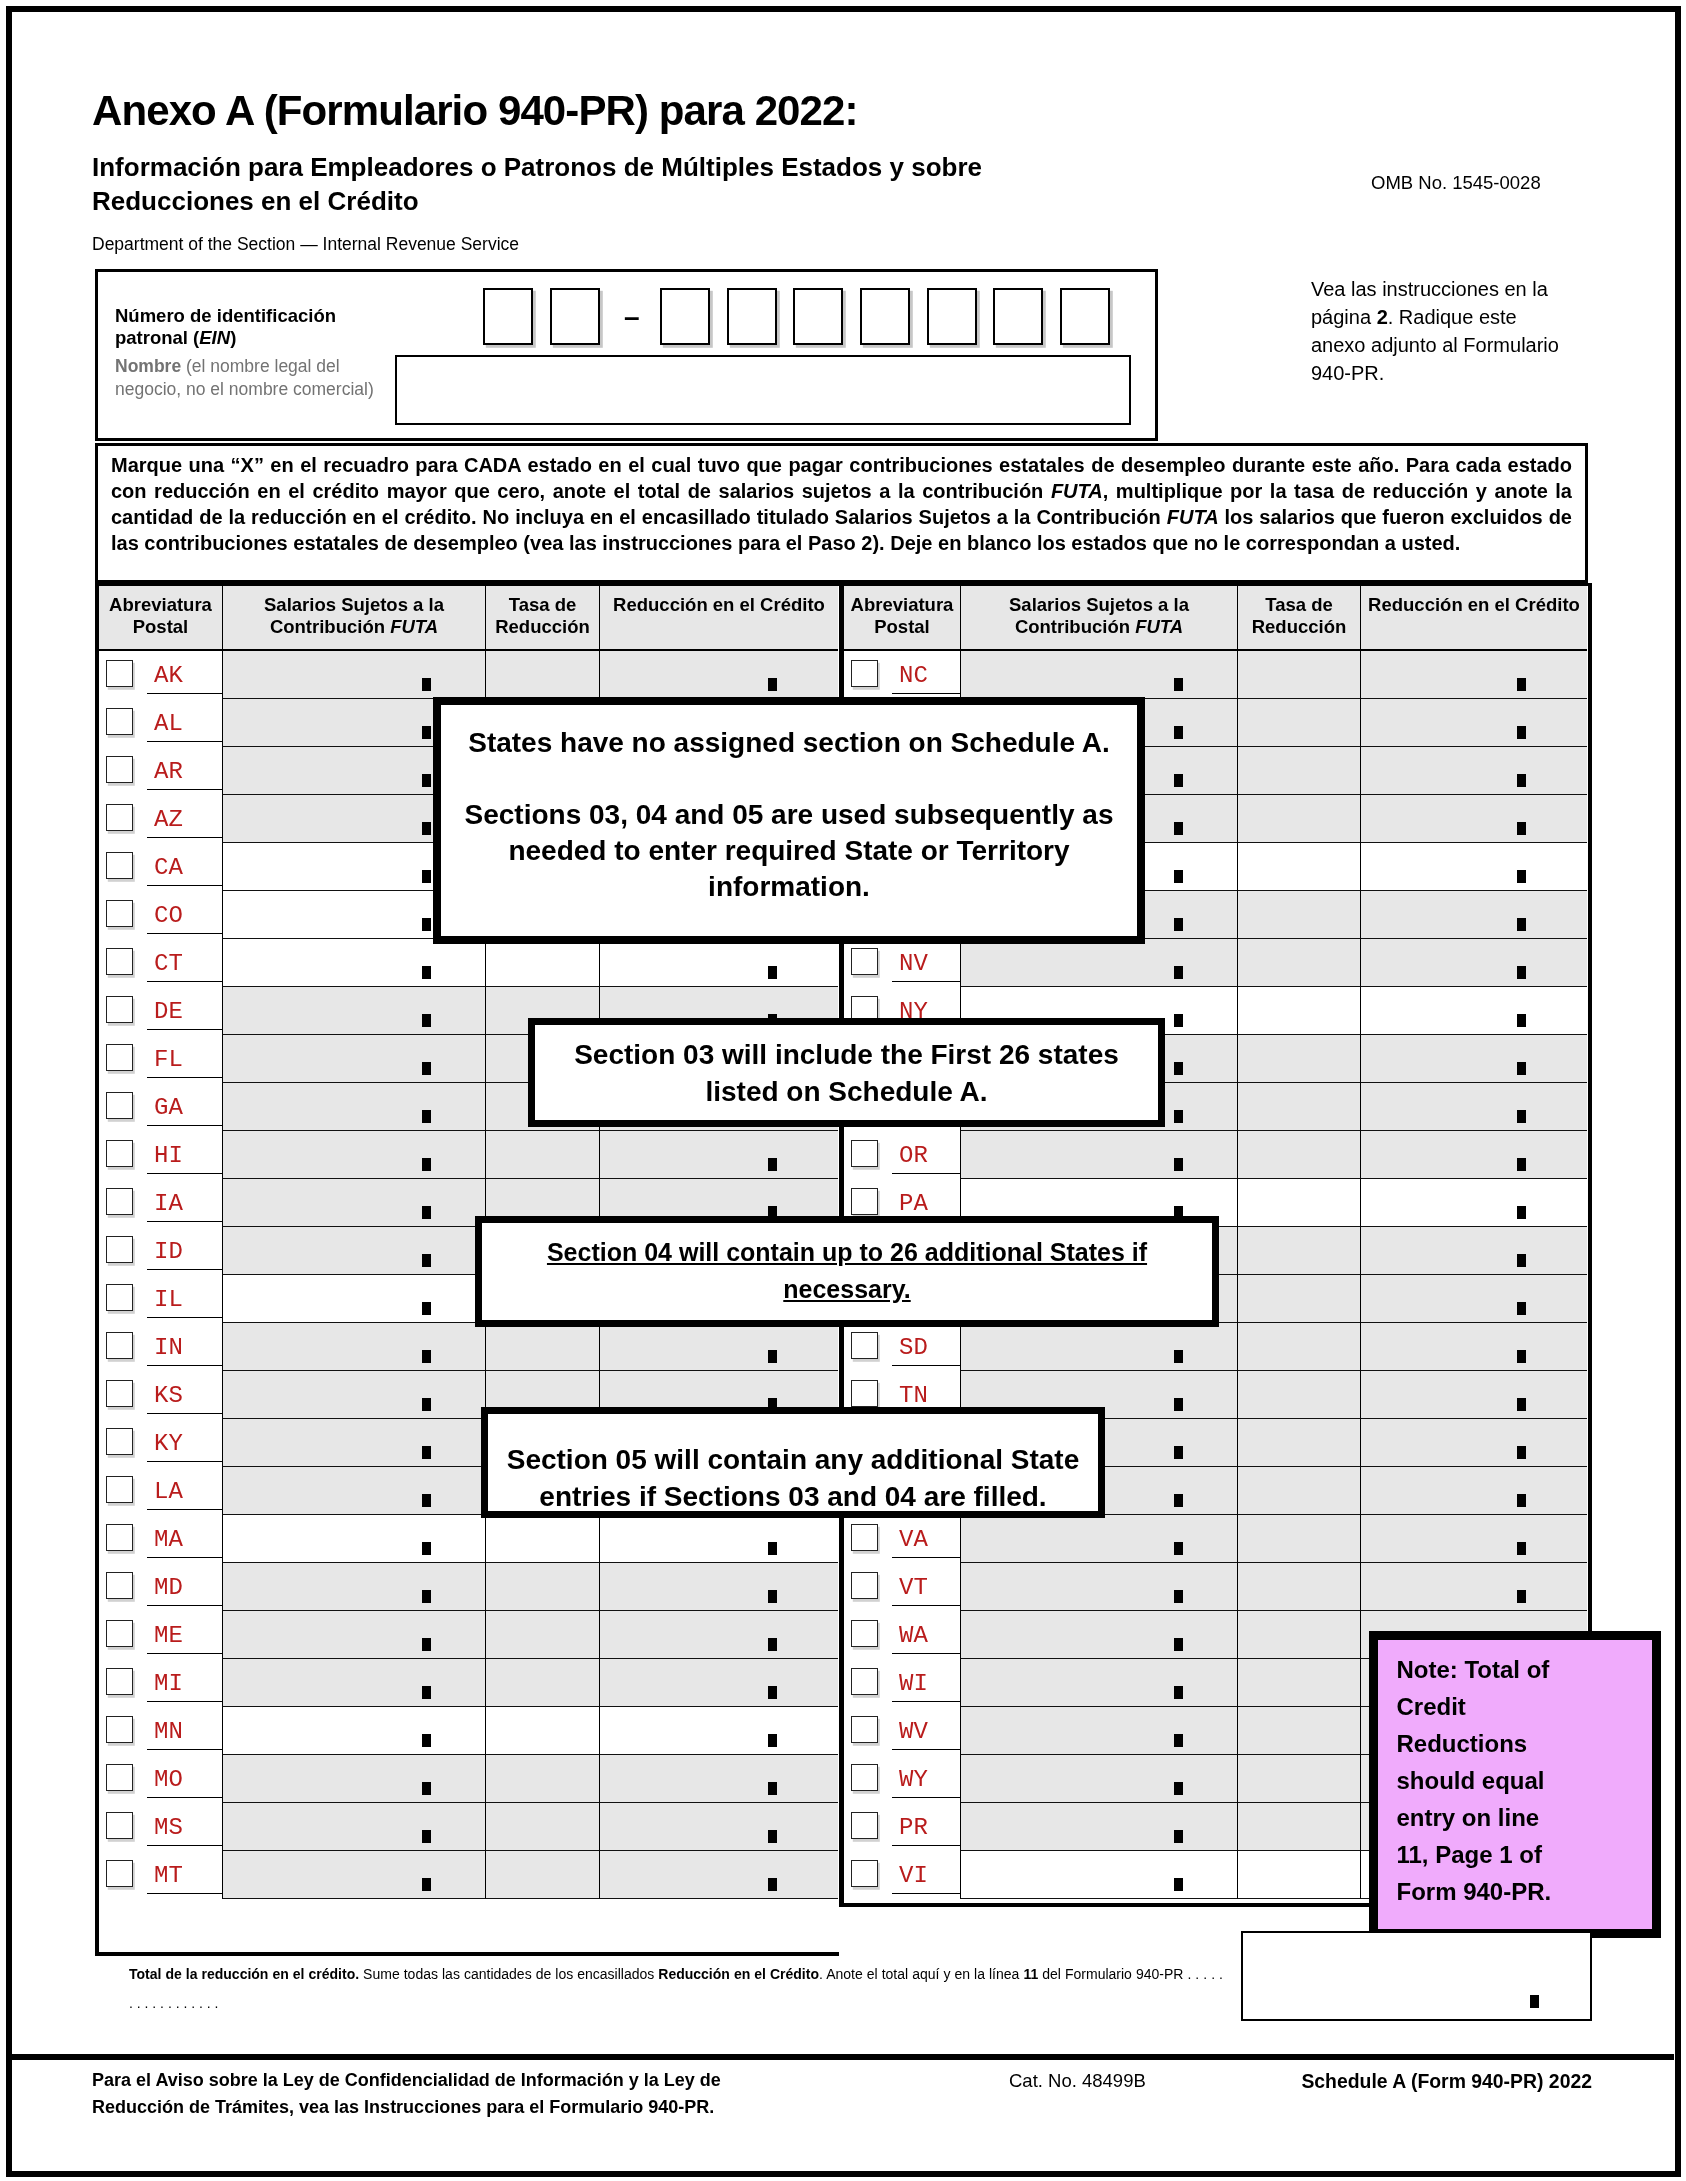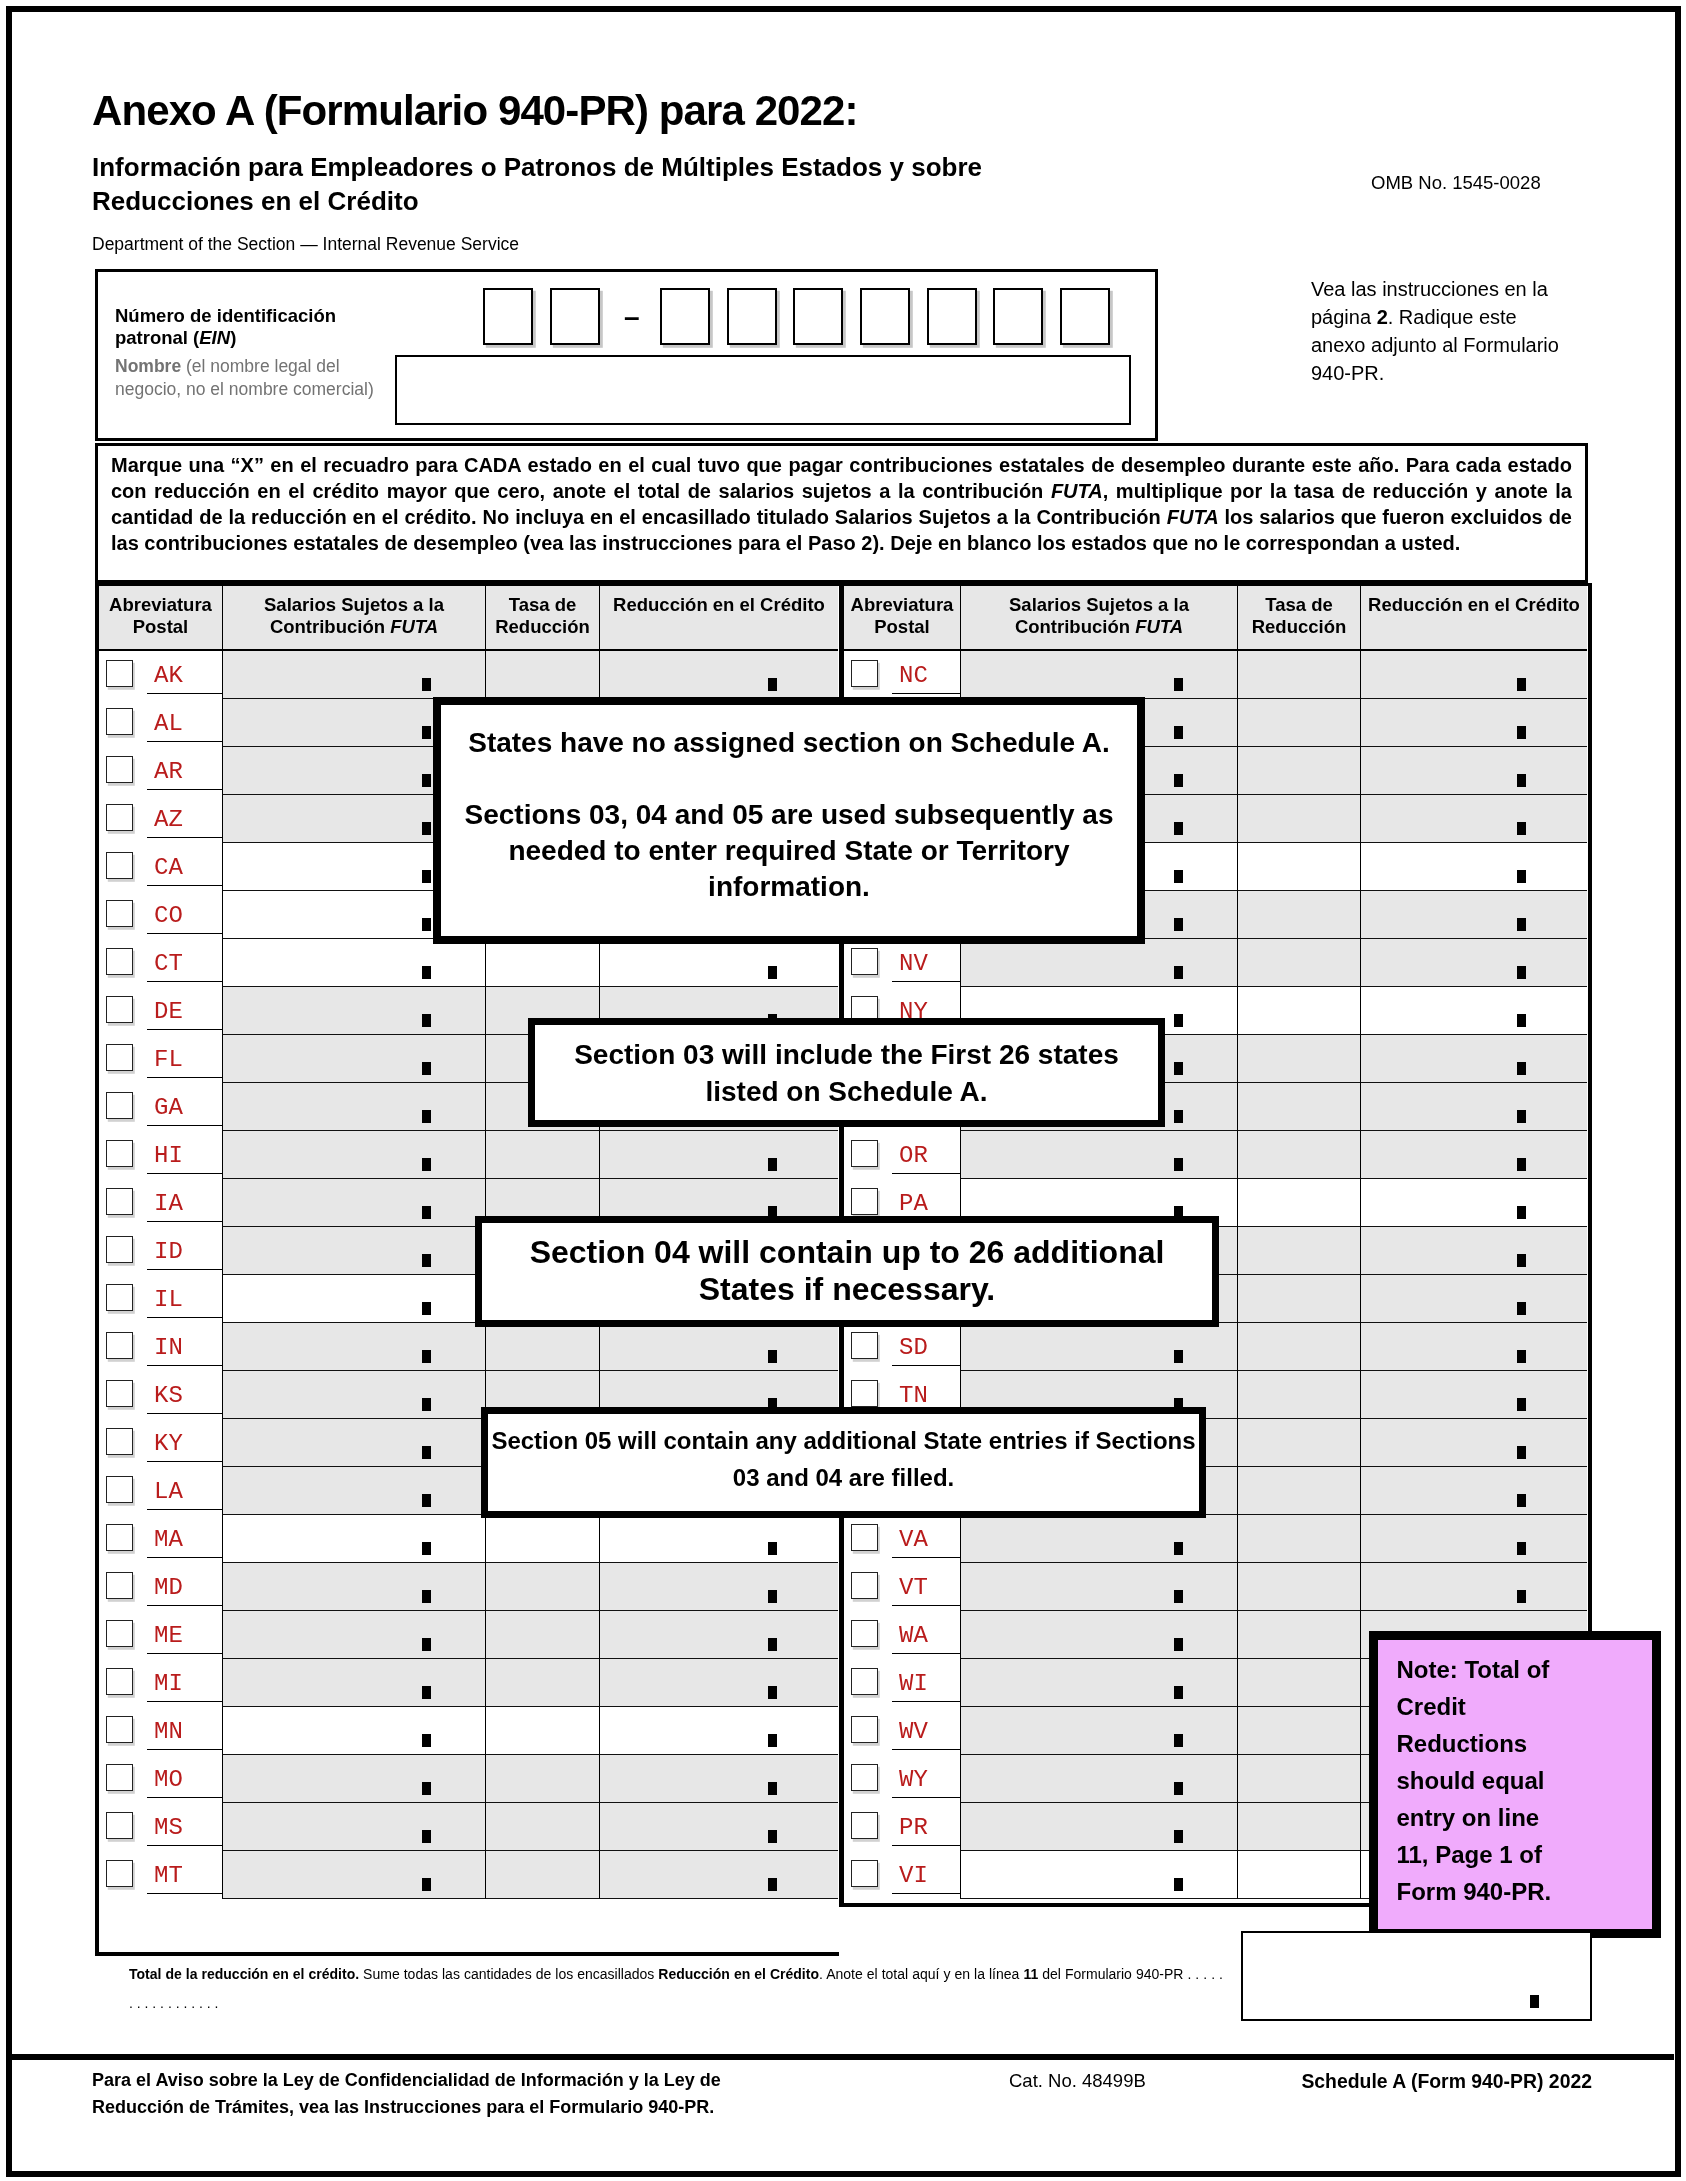--- a/index.html
+++ b/index.html
@@ -55,22 +55,22 @@
   .st-code{position:absolute;left:55px;top:11px;font-family:"Liberation Mono",monospace;font-size:24px;color:#b91c1c;}
   .st-underline{position:absolute;left:48px;right:0;bottom:4.6px;height:1.8px;background:#000;}
   .dot{position:absolute;width:9.2px;height:13px;background:#000;bottom:7.4px;}
   .cell.wage .dot{right:54px;}
   .cell.credit .dot{right:61px;}
 
   
   .callout{background:#fff;border:8.3px solid #000;box-sizing:border-box;font-weight:bold;text-align:center;}
   .c1{left:433px;top:697px;width:712px;height:247px;font-size:28px;line-height:36px;padding-top:20px;}
   .c2{left:528px;top:1018px;width:637px;height:109px;font-size:28px;line-height:37px;padding-top:11px;border-width:7.4px;}
-  .c3{left:475px;top:1216px;width:744px;height:111px;font-size:32px;line-height:37px;padding-top:11px;border-width:7.4px;}
-  .c4{left:481px;top:1407px;width:725px;height:111px;font-size:24px;line-height:37px;padding-top:8px;border-width:7.4px;}
+  .c3{left:475px;top:1216px;width:744px;height:111px;font-size:25px;line-height:37px;padding-top:11px;border-width:7.4px;text-decoration:underline;}
+  .c4{left:481px;top:1407px;width:624px;height:111px;font-size:28px;line-height:37px;padding-top:27px;border-width:7.4px;}
   .note{left:1369px;top:1631px;width:292px;height:307px;border:9.2px solid #000;background:#f0abfc;box-sizing:border-box;
         font-size:24px;font-weight:bold;line-height:37px;text-align:left;padding:11px 7.4px 0 18.5px;}
   .note-arrow{left:1410px;top:1927px;}
 
   
   .total-text{left:129px;top:1960px;width:1094px;font-size:14px;line-height:29px;text-align:justify;}
   .total-box{left:1241px;top:1931px;width:351px;height:90px;border:2.3px solid #000;box-sizing:border-box;background:#fff;}
   .total-box .dot{right:51px;bottom:11px;}
 
   

